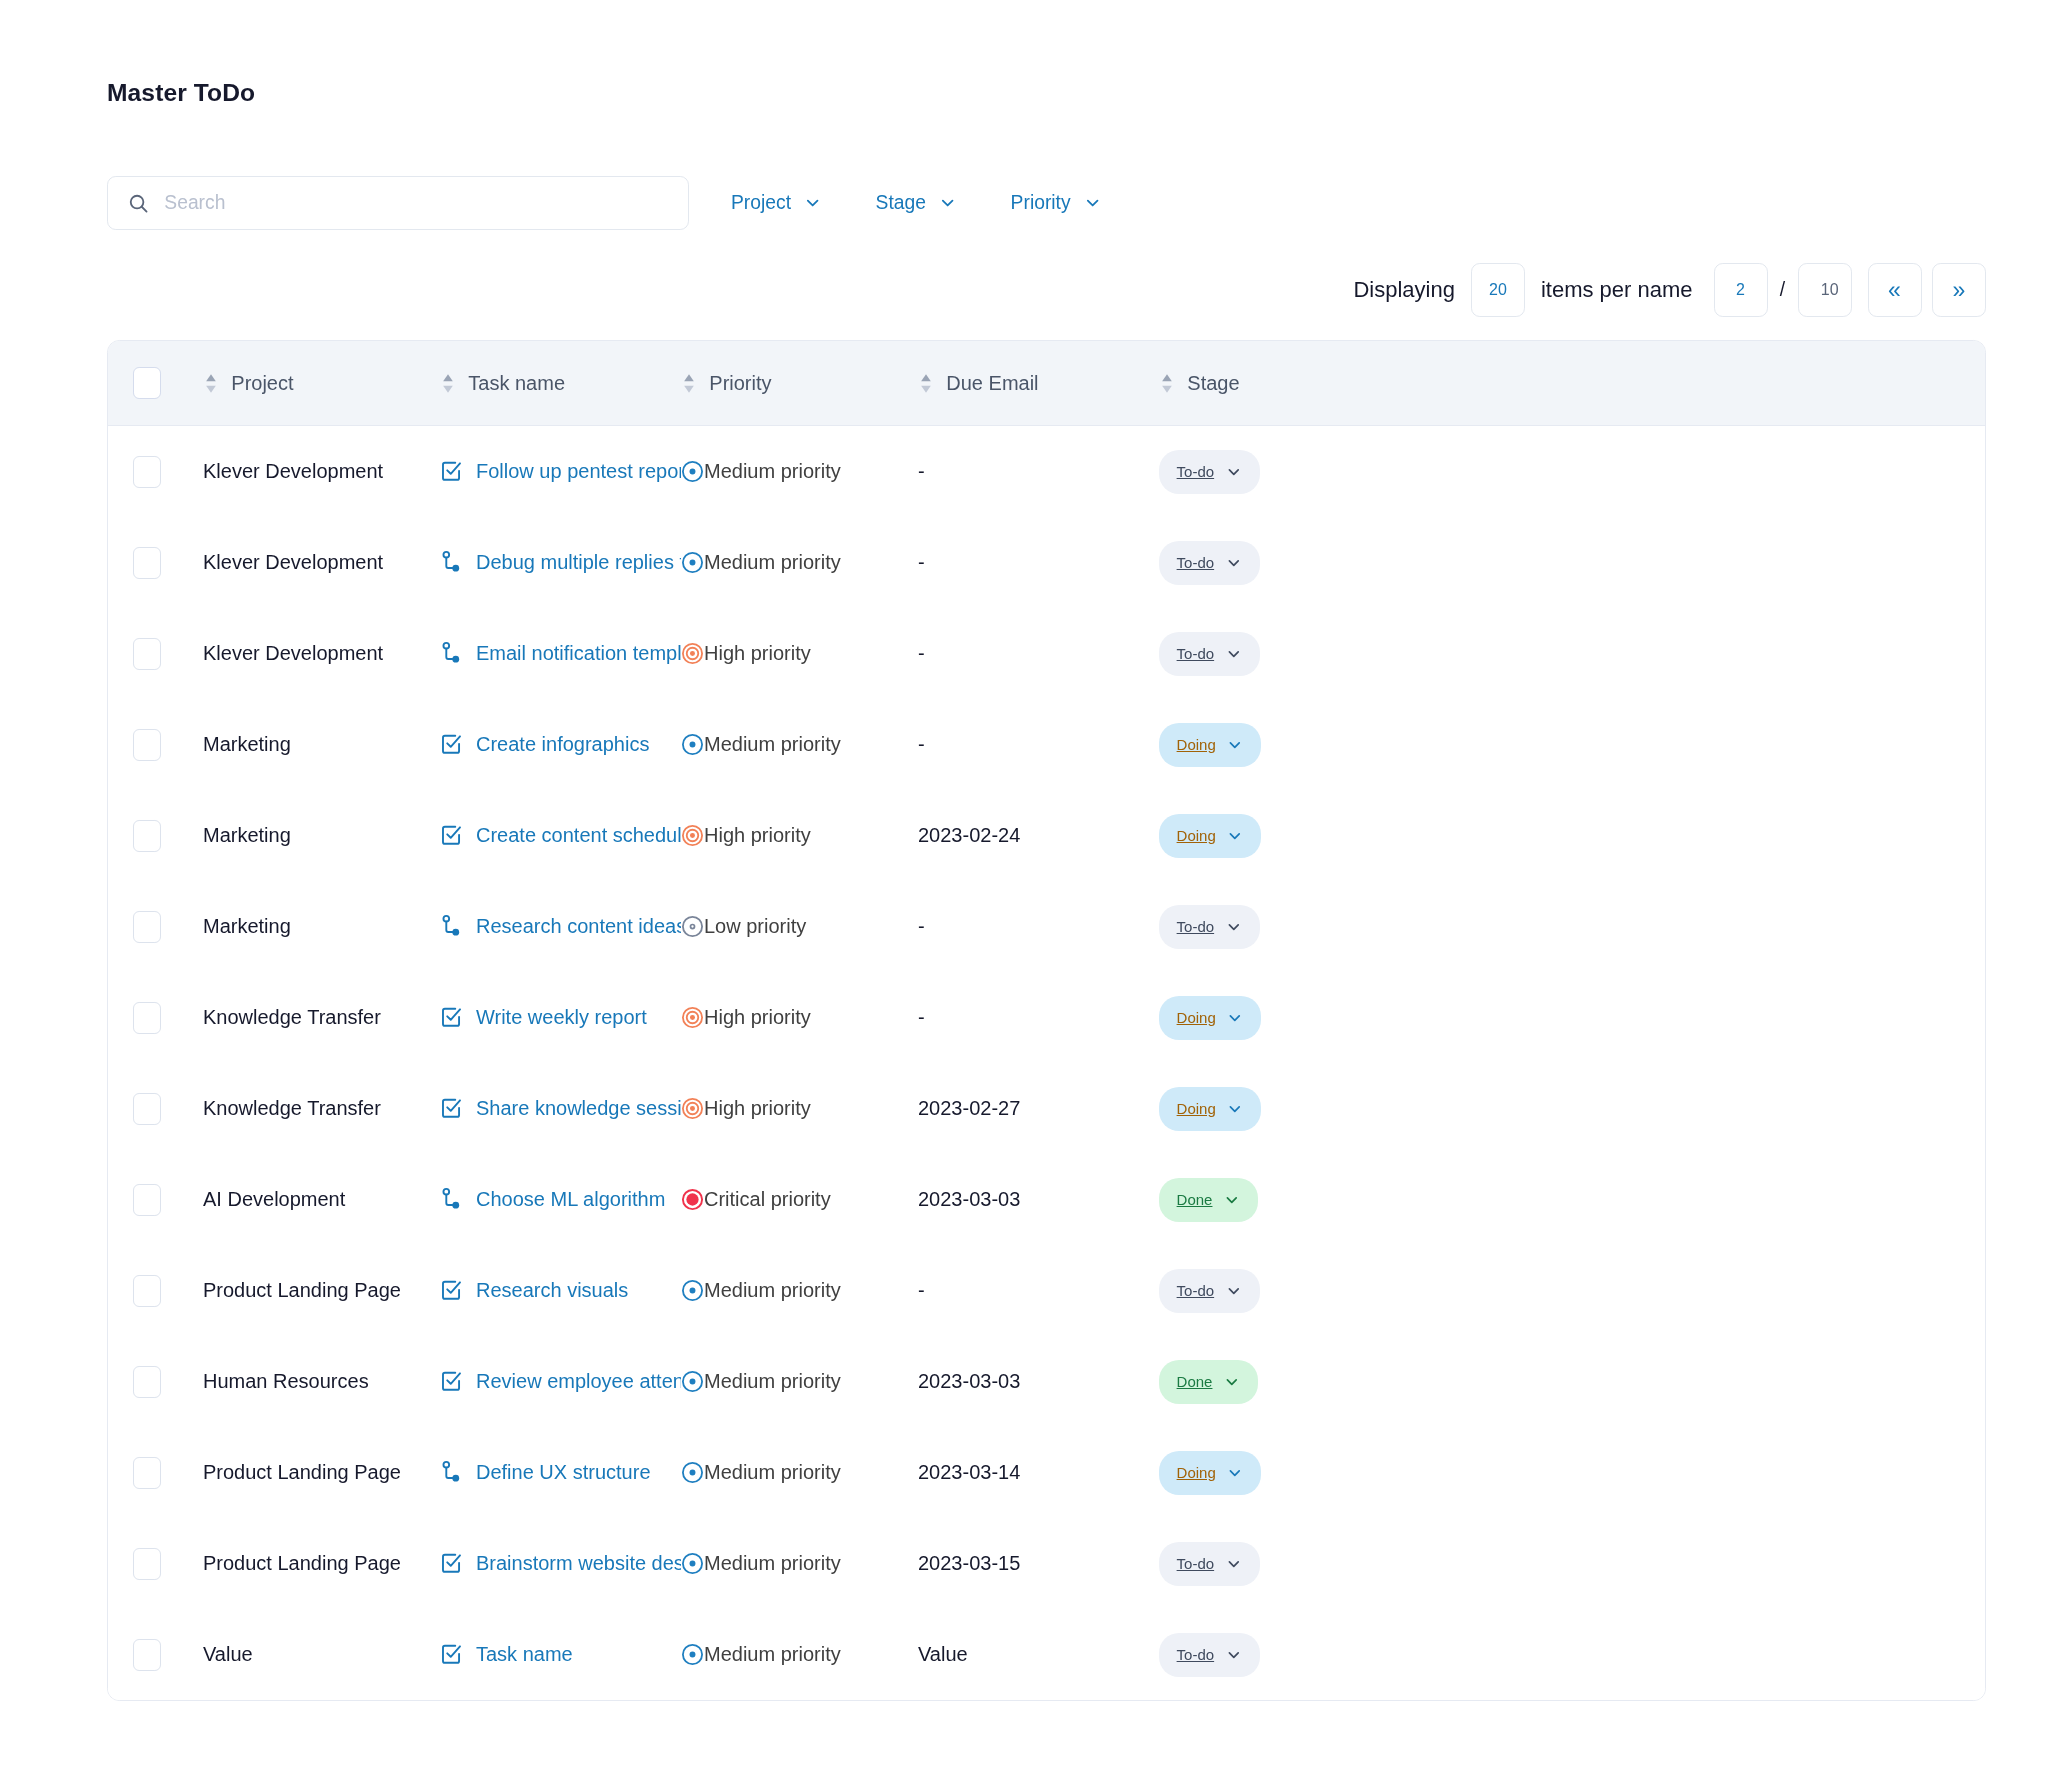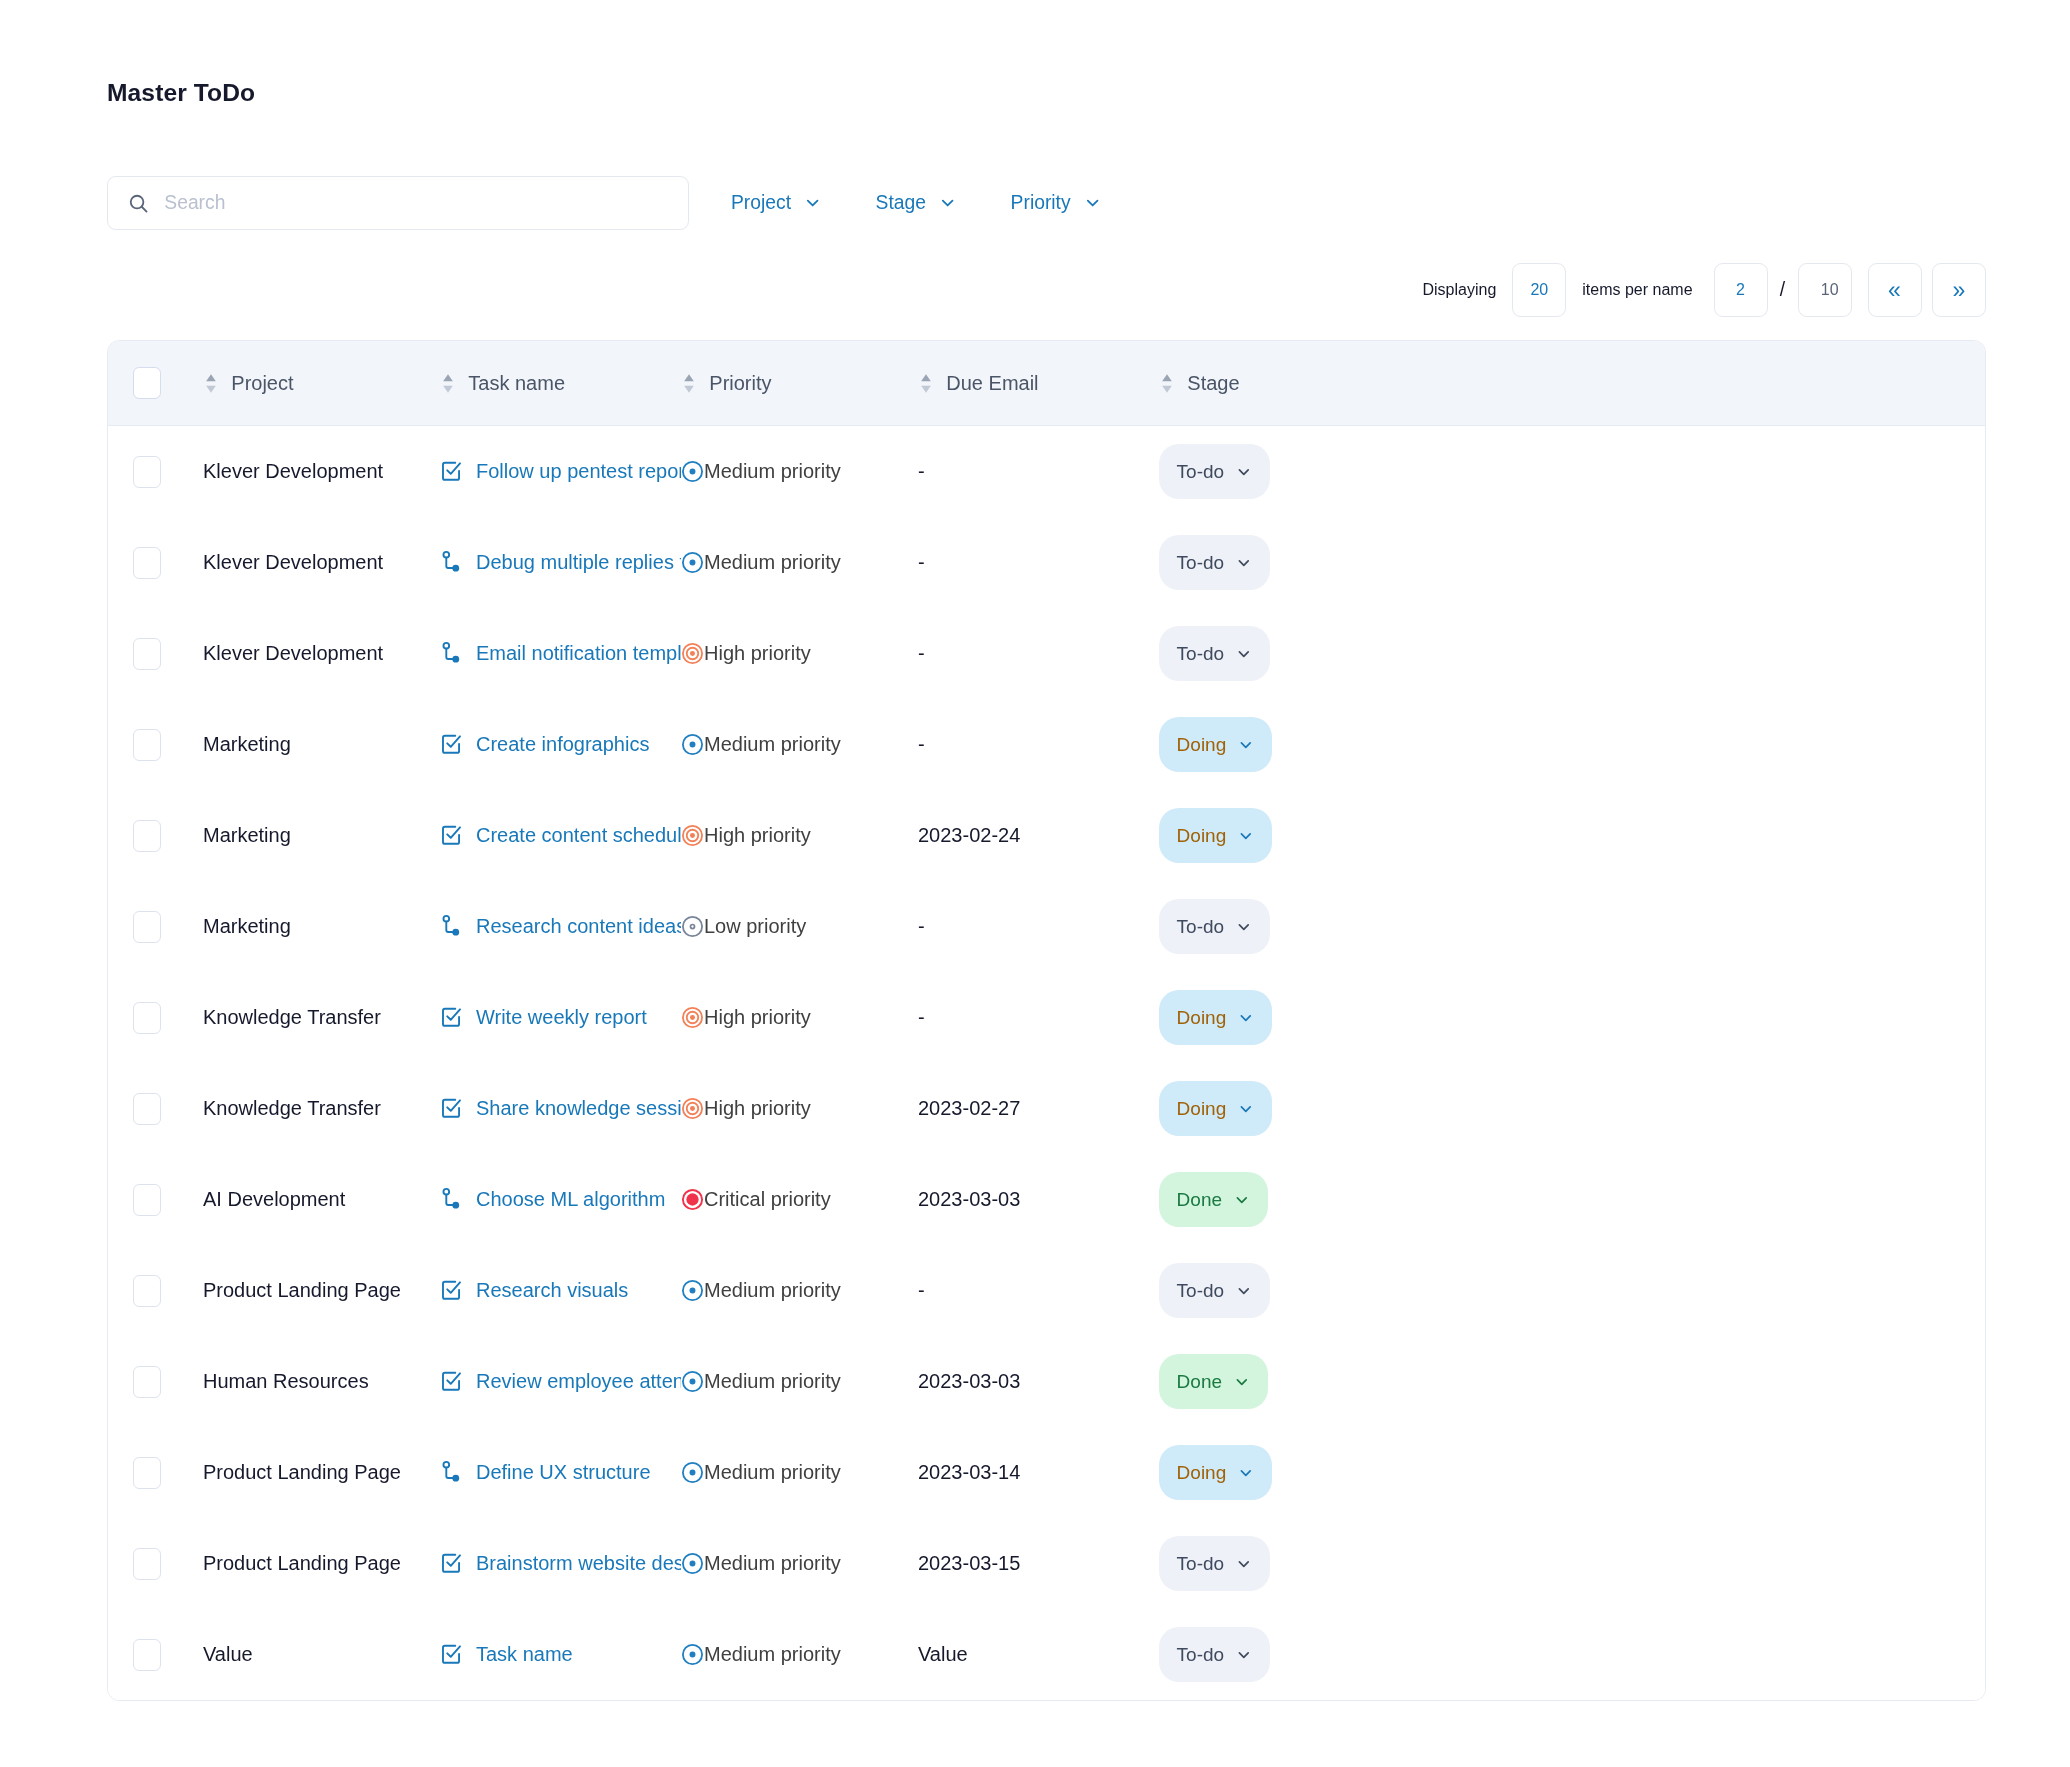--- a/index.html
+++ b/index.html
@@ -91,21 +91,21 @@
   .pagination {
     position: absolute;
     right: 85px;
     top: 263px;
     display: flex;
     align-items: center;
     gap: 0;
     height: 54px;
   }
   .pg-label {
-    font-size: 16px;
+    font-size: 22px;
     color: #16192c;
     white-space: nowrap;
   }
   .pg-box {
     min-width: 54px;
     height: 54px;
     border: 1.3px solid #e3e8ef;
     border-radius: 8.8px;
     background: #fff;
     display: flex;
@@ -216,26 +216,27 @@
     cursor: pointer;
   }
   .prio-icon { flex: 0 0 auto; display: block; line-height: 0; }
 
   .due { font-size: 20px; color: #16192c; }
 
   .badge {
     display: inline-flex;
     align-items: center;
     gap: 10.5px;
-    height: 55px;
+    height: 44px;
     padding: 0 17.6px;
     border-radius: 20px;
-    font-size: 19px;
+    font-size: 15px;
     cursor: pointer;
     white-space: nowrap;
+    text-decoration: underline;
   }
   .badge-todo  { background: #eef1f7; color: #3f4a5e; }
   .badge-doing { background: #cfeaf9; color: #a16207; }
   .badge-done  { background: #d3f5dd; color: #1a7a42; }
 </style>
 </head>
 <body>
 
 <div class="page">
 

